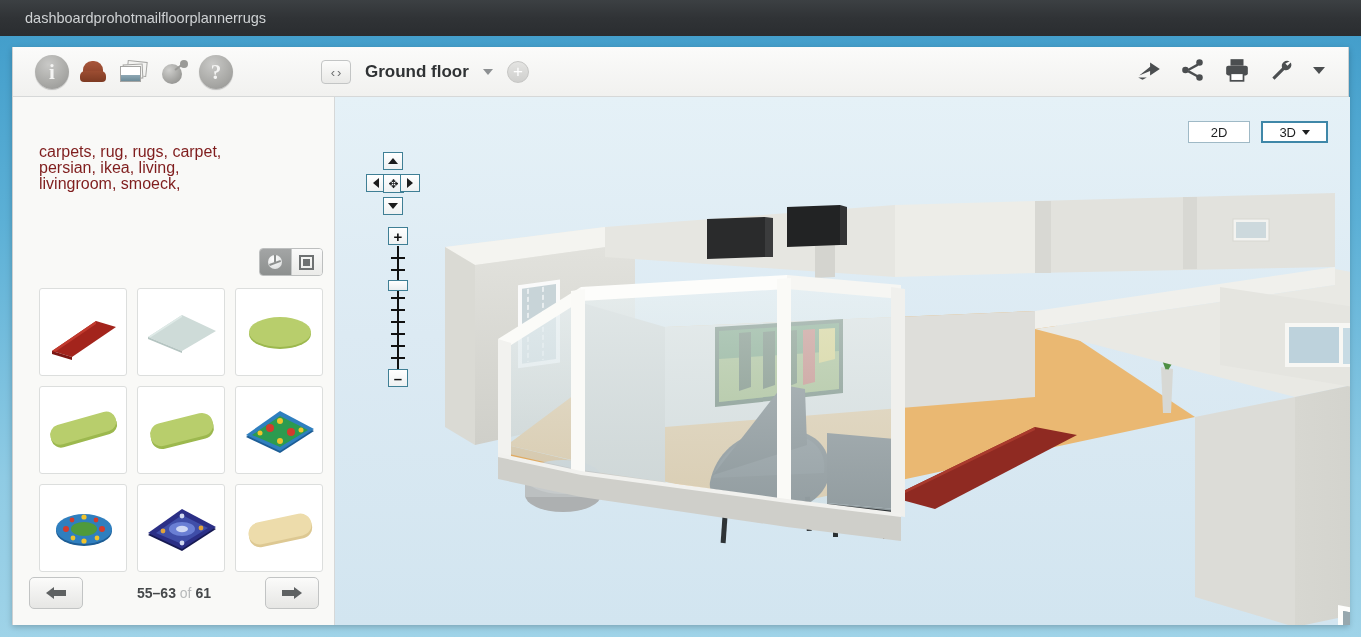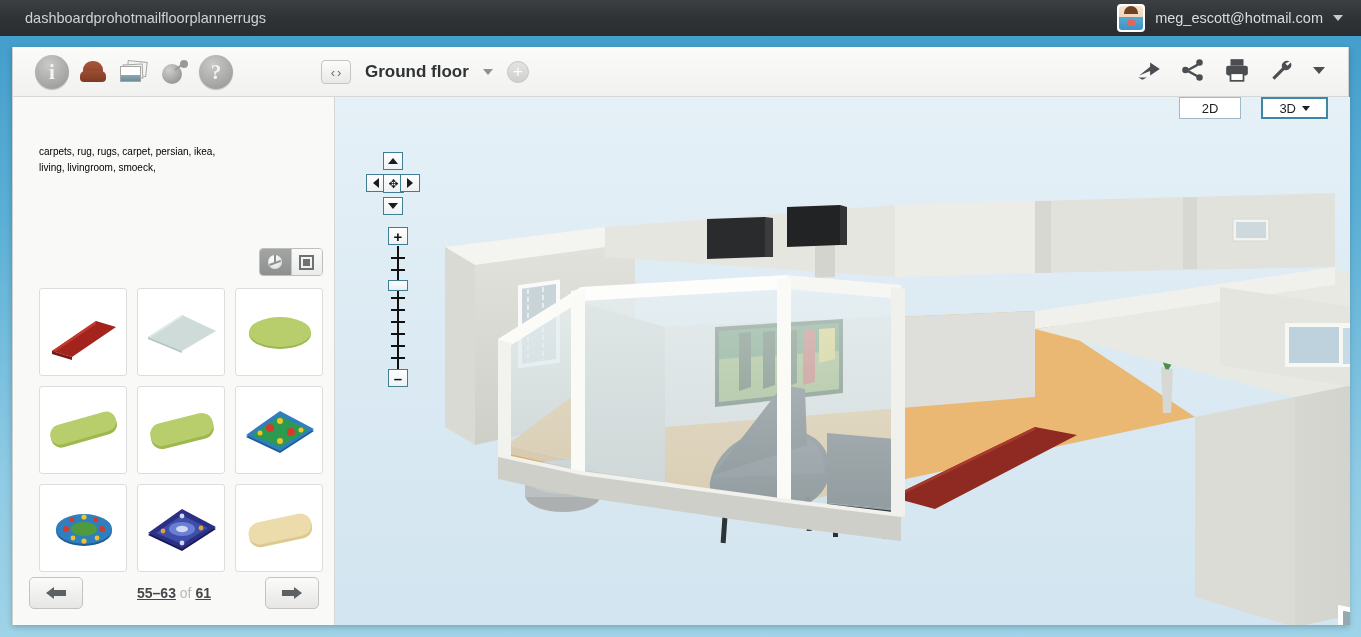--- a/index.html
+++ b/index.html
@@ -180,21 +180,21 @@
   }
   .searchval { margin-left: 9px; font-size: 14px; color: #303334; flex: 1; }
   .sepdots { width: 1px; height: 15px; border-left: 1px dotted #b9bbbb; }
   .catval { font-size: 14px; color: #5a5d5e; margin-left: 12px; }
   .catcaret {
     width:0;height:0;border-left:5px solid transparent;border-right:5px solid transparent;
     border-top: 6px solid #8d9092; margin: 0 13px 0 9px;
   }
   .tagline {
     position: absolute; left: 26px; top: 47px; width: 200px;
-    font-size: 10px; color: #000000; line-height: 16px;
+    font-size: 16px; color: #7f1d1d; line-height: 16px;
   }
   .viewtoggle {
     position: absolute; left: 246px; top: 151px; width: 64px; height: 28px;
     border: 1px solid #bdbfbf; border-radius: 4px; overflow: hidden; display: flex;
   }
   .vt {
     width: 32px; height: 100%; display: flex; align-items: center; justify-content: center;
   }
   .vt.on { background: linear-gradient(180deg,#a3a5a5 0%, #8d908f 100%); }
   .vt.off { background: linear-gradient(180deg,#fafafa 0%, #ebebe9 100%); border-left: 1px solid #c6c8c8; }
@@ -248,21 +248,21 @@
     content:""; position:absolute; left:0; top:0; width:0;height:0;
     border-top: 6px solid transparent; border-bottom: 6px solid transparent;
     border-right: 8px solid #5e6162;
   }
   .arrow-r::after {
     content:""; position:absolute; right:0; top:0; width:0;height:0;
     border-top: 6px solid transparent; border-bottom: 6px solid transparent;
     border-left: 8px solid #5e6162;
   }
   .pagetext { font-size: 14px; color: #b7b9ba; }
-  .pagetext b { color: #45484a; text-decoration: underline; }
+  .pagetext b { color: #45484a; }
 
   
   .canvas {
     position: absolute; left: 322px; top: 50px; width: 1015px; height: 528px;
     background: linear-gradient(180deg, #e5f1f7 0%, #dceaf3 45%, #d2e5f0 100%);
     overflow: hidden;
   }
   .navpad { position: absolute; left: 31px; top: 55px; width: 54px; height: 66px; }
   .nbtn {
     position: absolute; width: 20px; height: 18px;
@@ -292,21 +292,21 @@
   }
   .ztick {
     position: absolute; left: 3px; width: 14px; height: 2px; background: #111;
   }
   .zhandle {
     position: absolute; left: 0px; top: 53px; width: 20px; height: 11px;
     background: linear-gradient(180deg,#ffffff 0%, #e9eef0 100%); border: 1px solid #3f7f95;
   }
   .zbtn.minus { position: absolute; left: 0; top: 142px; }
 
-  .viewtabs { position: absolute; right: 22px; top: 0; display: flex; gap: 20px; }
+  .viewtabs { position: absolute; right: 22px; top: 24px; display: flex; gap: 11px; }
   .vtab {
     height: 22px; padding: 0 22px; display:flex; align-items:center; justify-content:center;
     font-size: 13px; color: #1d1f20;
     background: #fff; border: 1px solid #9fb9c6;
   }
   .vtab.active { border: 2px solid #3f87a8; font-weight: normal; padding: 0 16px; gap: 6px; }
   .vtabcaret {
     width:0;height:0;border-left:4px solid transparent;border-right:4px solid transparent;
     border-top: 5px solid #1d1f20;
   }
@@ -318,27 +318,20 @@
 
 <div class="topbar">
   <nav class="mainnav">
     <a href="#">dashboard</a>
     <a href="#">pro</a>
     <a href="#">hotmail</a>
     <a href="#">floor</a>
     <a href="#">planner</a>
     <a href="#">rugs</a>
   </nav>
-  <div class="account">
-    <div class="avatar">
-        <div class="avatar-inner"></div>
-      </div>
-    <span class="account-email">meg_escott@hotmail.com</span>
-    <span class="caret-down"></span>
-  </div>
 </div>
 
 <div class="app">
 
   <div class="apptoolbar">
     <div class="tool-icons">
       <div class="ticon circle">
         <span class="glyph">i</span>
       </div>
       <div class="ticon">

